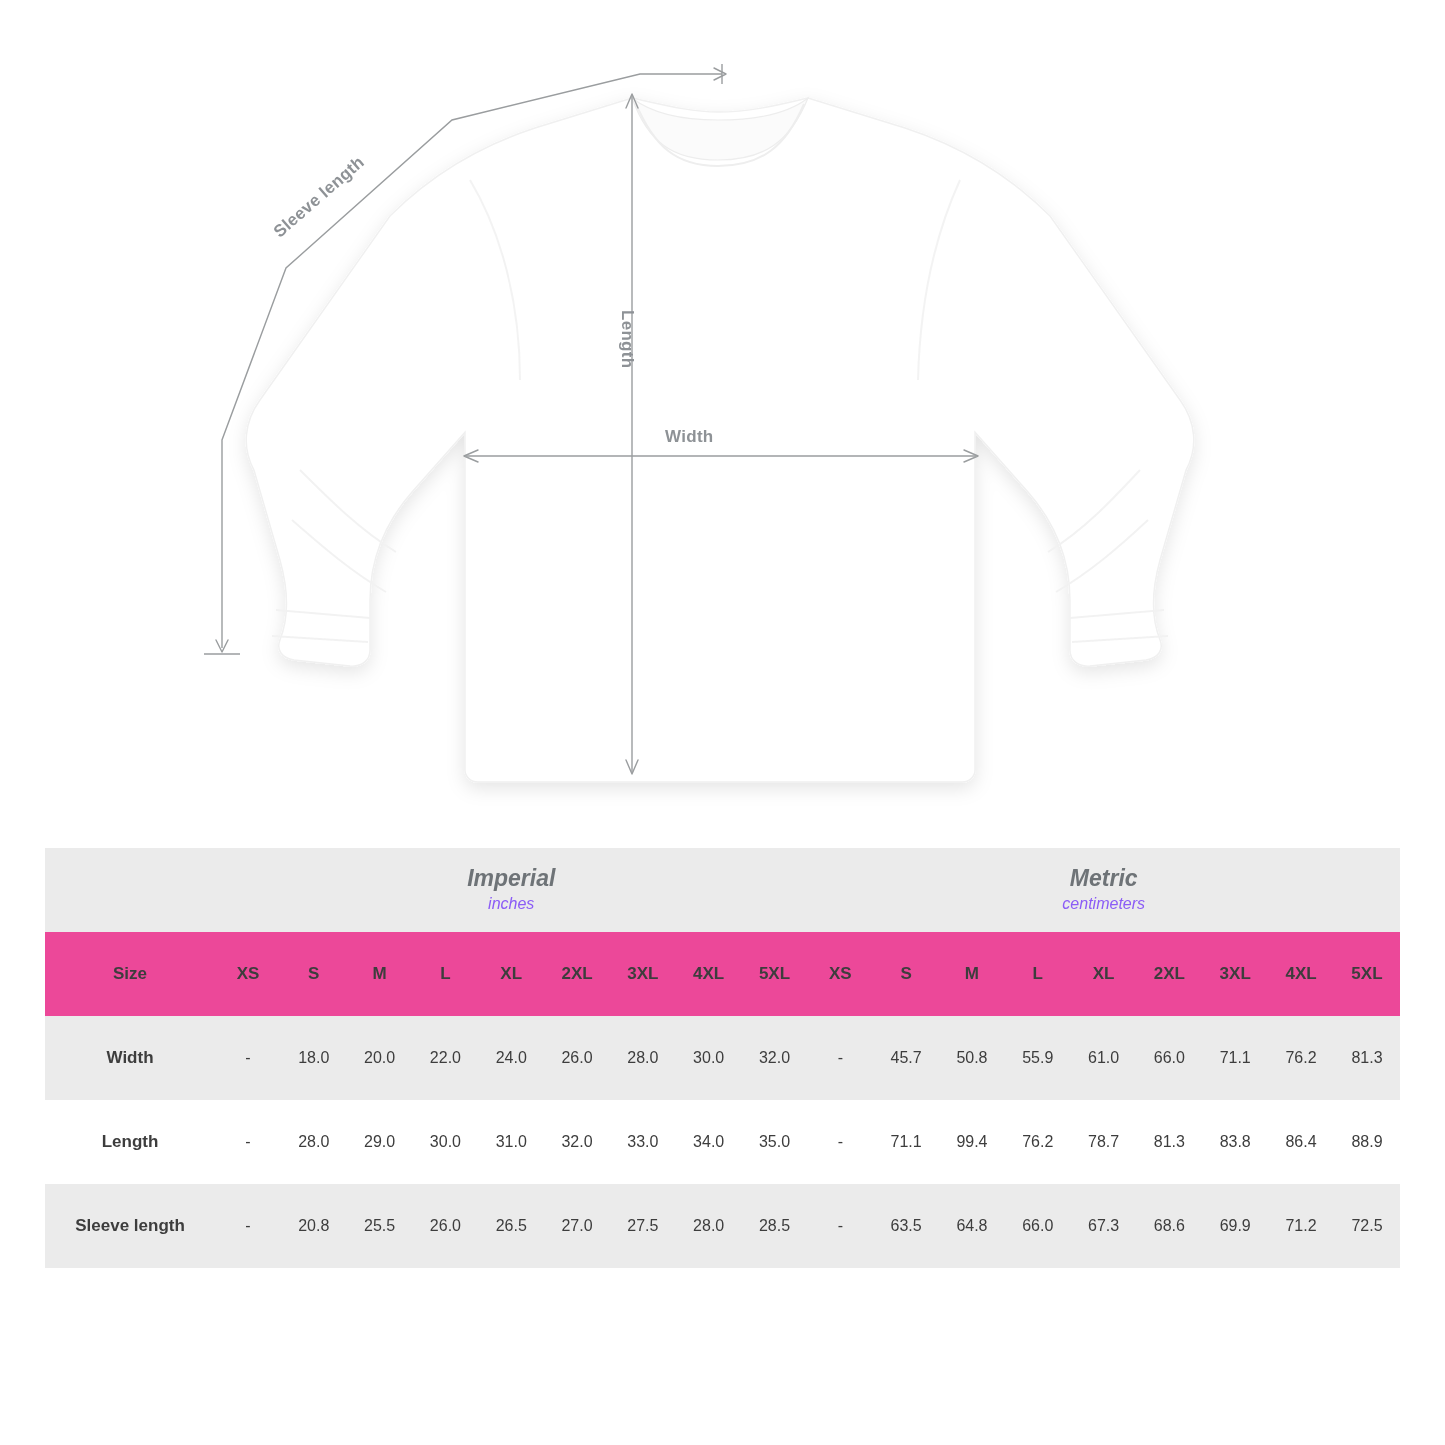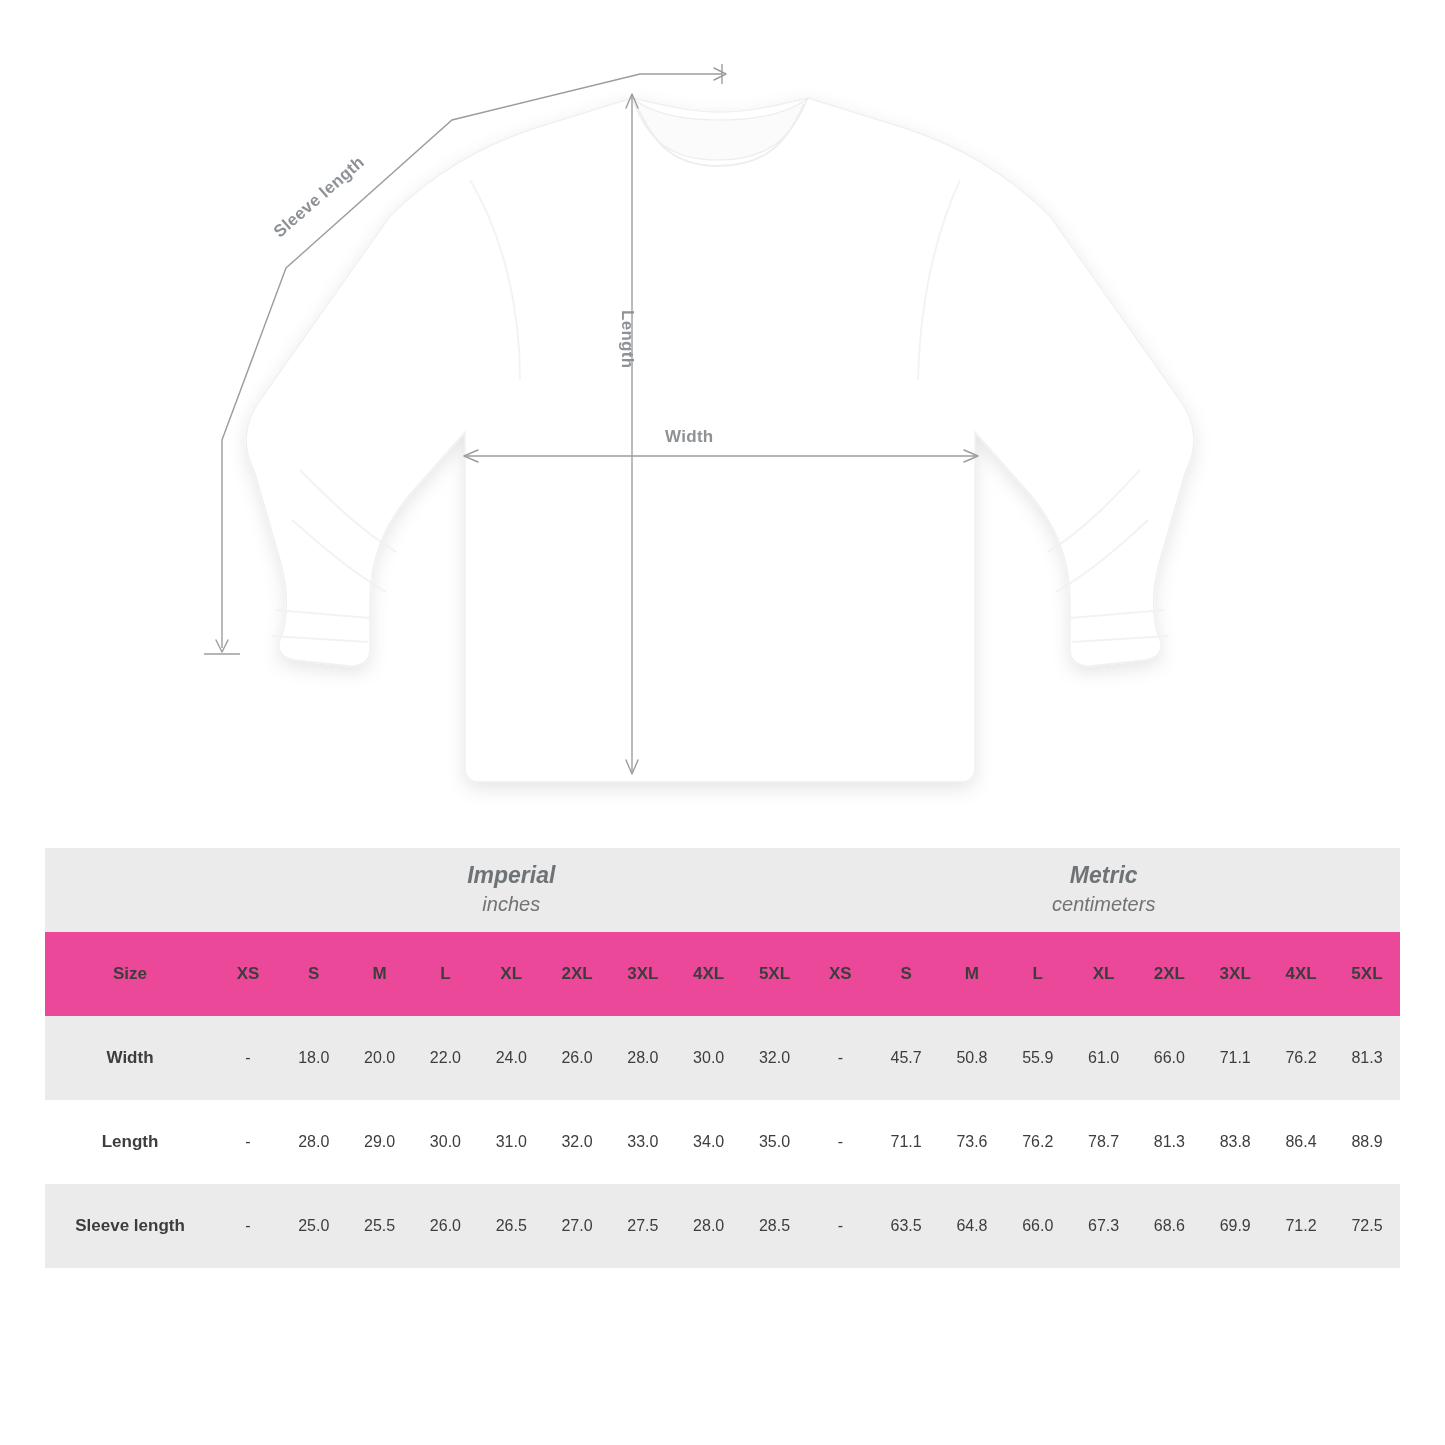--- a/index.html
+++ b/index.html
@@ -96,23 +96,23 @@
   }
   .unit-head .unit-name {
     font-size: 23px;
     font-weight: bold;
     font-style: italic;
     color: #6e7377;
     display: block;
     line-height: 1.25;
   }
   .unit-head .unit-sub {
-    font-size: 20px;
+    font-size: 16px;
     font-style: italic;
-    color: #737373;
+    color: #8b5cf6;
     display: block;
     line-height: 1.5;
   }
   tr.head-row td {
     background: #ec4899;
     font-weight: bold;
     font-size: 17px;
     color: #3d3d3d;
   }
   tr.head-row td.rowlabel,
@@ -315,33 +315,33 @@
         <td>28.0</td>
         <td>29.0</td>
         <td>30.0</td>
         <td>31.0</td>
         <td>32.0</td>
         <td>33.0</td>
         <td>34.0</td>
         <td>35.0</td>
         <td>-</td>
         <td>71.1</td>
-        <td>73.6</td>
+        <td>99.4</td>
         <td>76.2</td>
         <td>78.7</td>
         <td>81.3</td>
         <td>83.8</td>
         <td>86.4</td>
         <td>88.9</td>
       </tr>
 
       <tr class="data-row zebra">
         <td class="rowlabel">Sleeve length</td>
         <td>-</td>
-        <td>25.0</td>
+        <td>20.8</td>
         <td>25.5</td>
         <td>26.0</td>
         <td>26.5</td>
         <td>27.0</td>
         <td>27.5</td>
         <td>28.0</td>
         <td>28.5</td>
         <td>-</td>
         <td>63.5</td>
         <td>64.8</td>

